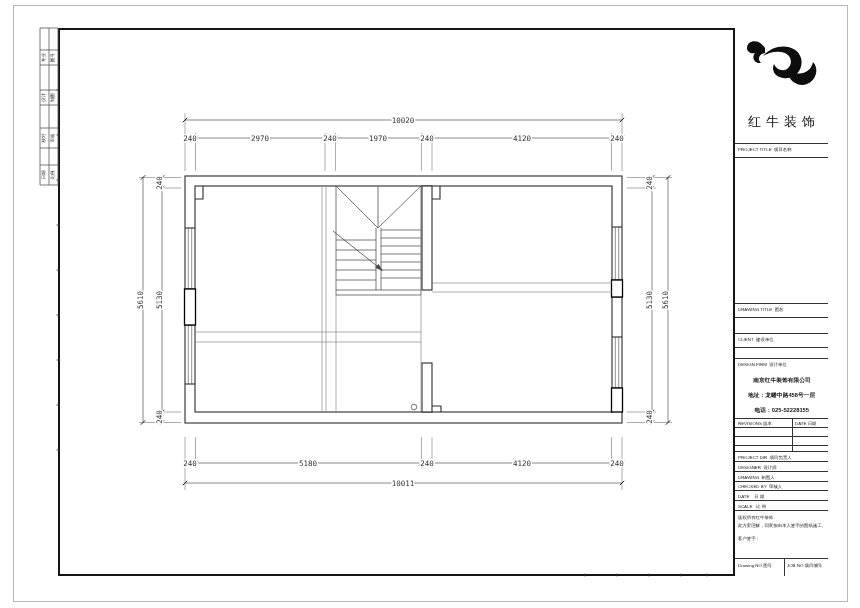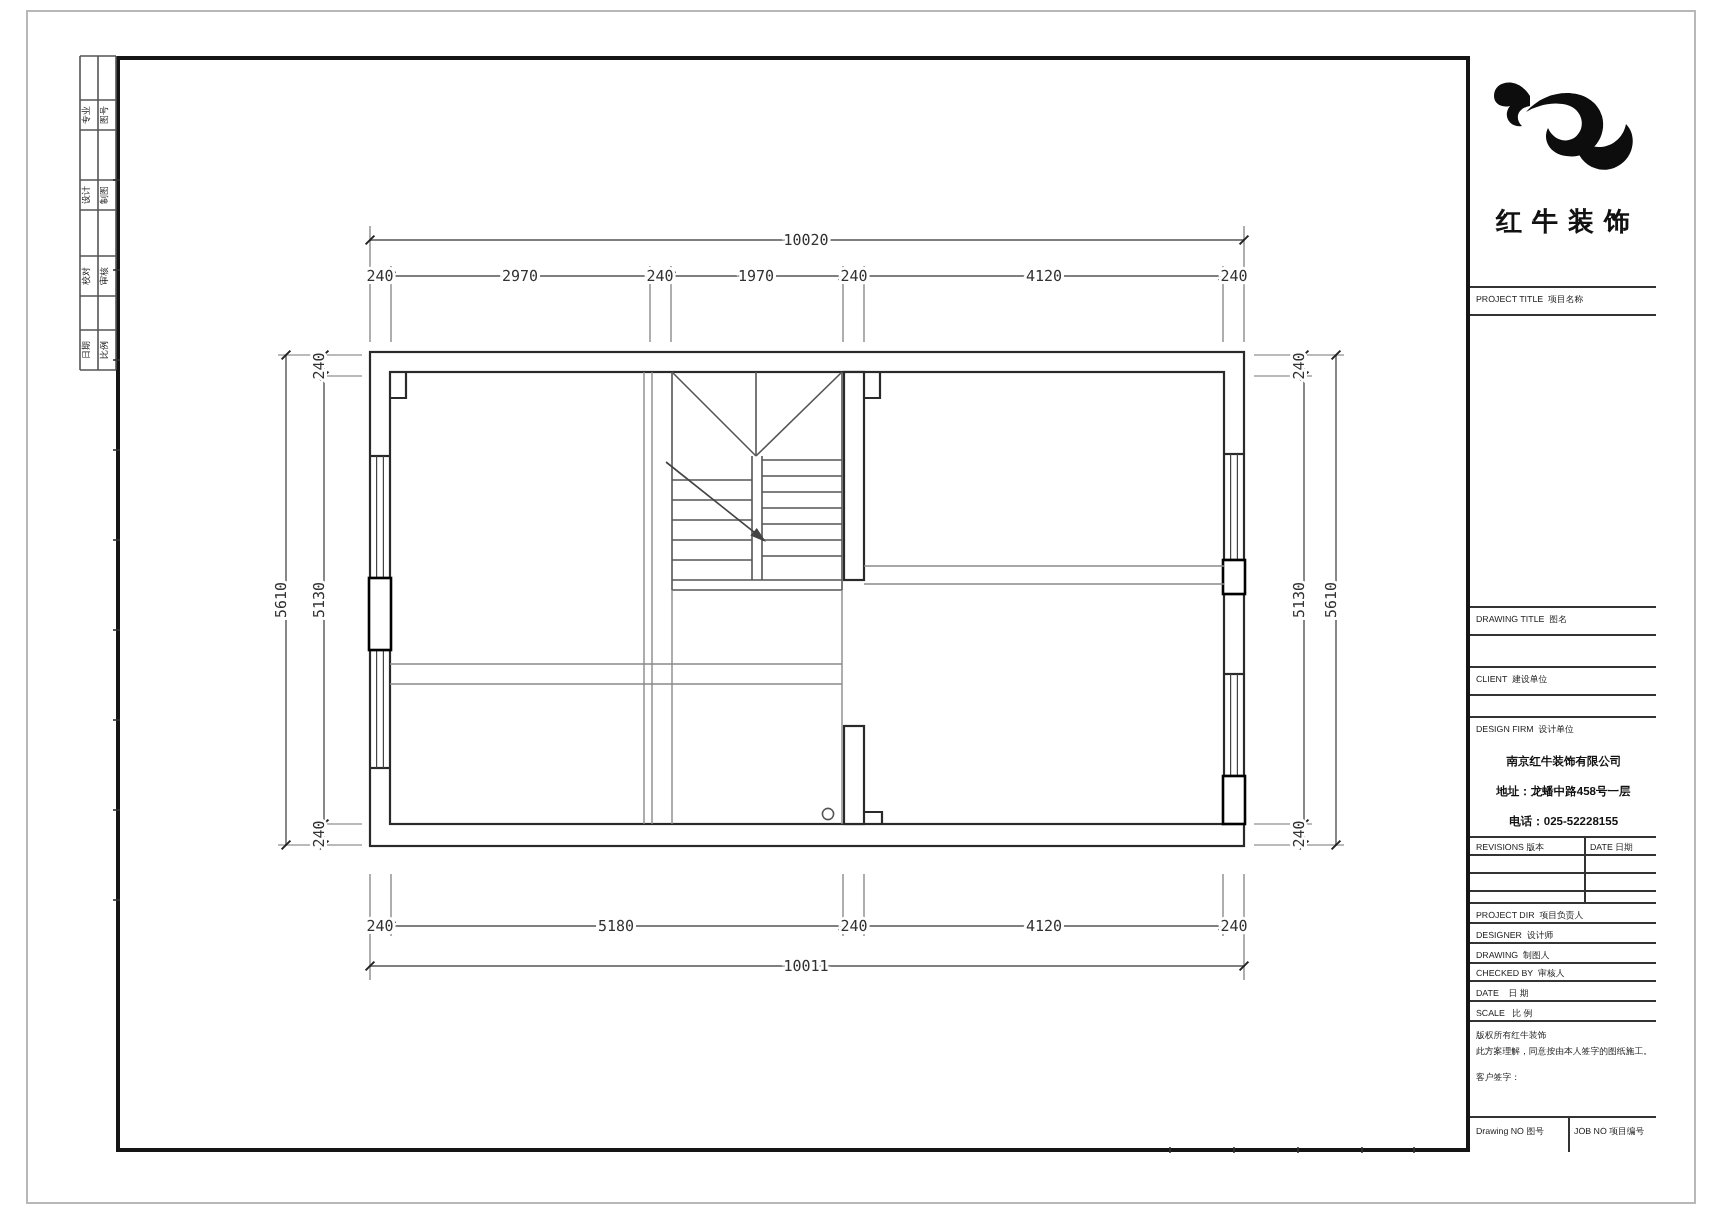--- a/index.html
+++ b/index.html
@@ -9,21 +9,21 @@
   .frame{left:58px;top:28px;width:770px;height:548px;border:2px solid #151515;box-sizing:border-box;}
   svg{position:absolute;left:0;top:0;}
   
   .tb{left:733px;top:28px;width:95px;height:548px;border-left:2px solid #151515;box-sizing:border-box;background:#fff;}
   .tb .line{position:absolute;left:0;width:100%;height:0;border-top:1px solid #333;}
   .tb .vline{position:absolute;width:0;border-left:1px solid #333;}
   .lblrow{position:absolute;left:3px;right:0;height:9px;line-height:9px;font-size:8px;white-space:nowrap;}
   .sc{display:inline-block;transform:scale(0.55);transform-origin:0 50%;white-space:nowrap;color:#222;}
   .sc2{display:inline-block;transform:scale(0.72);transform-origin:50% 50%;white-space:nowrap;color:#111;font-weight:bold;}
   .cen{text-align:center;left:0;right:0;}
-  .logo-text{position:absolute;top:74px;left:0;right:0;text-align:center;font-family:"DejaVu Serif",serif;font-size:13px;font-weight:bold;letter-spacing:5px;text-indent:5px;color:#111;}
+  .logo-text{position:absolute;top:85px;left:0;right:0;text-align:center;font-family:"DejaVu Serif",serif;font-size:13px;font-weight:normal;letter-spacing:5px;text-indent:5px;color:#111;}
 </style>
 </head>
 <body>
 
 <div class="abs sheet-border"></div>
 <div class="abs frame"></div>
 
 <svg width="860" height="608" viewBox="0 0 860 608">
 
   <g stroke="#555" stroke-width="0.8" fill="none">

